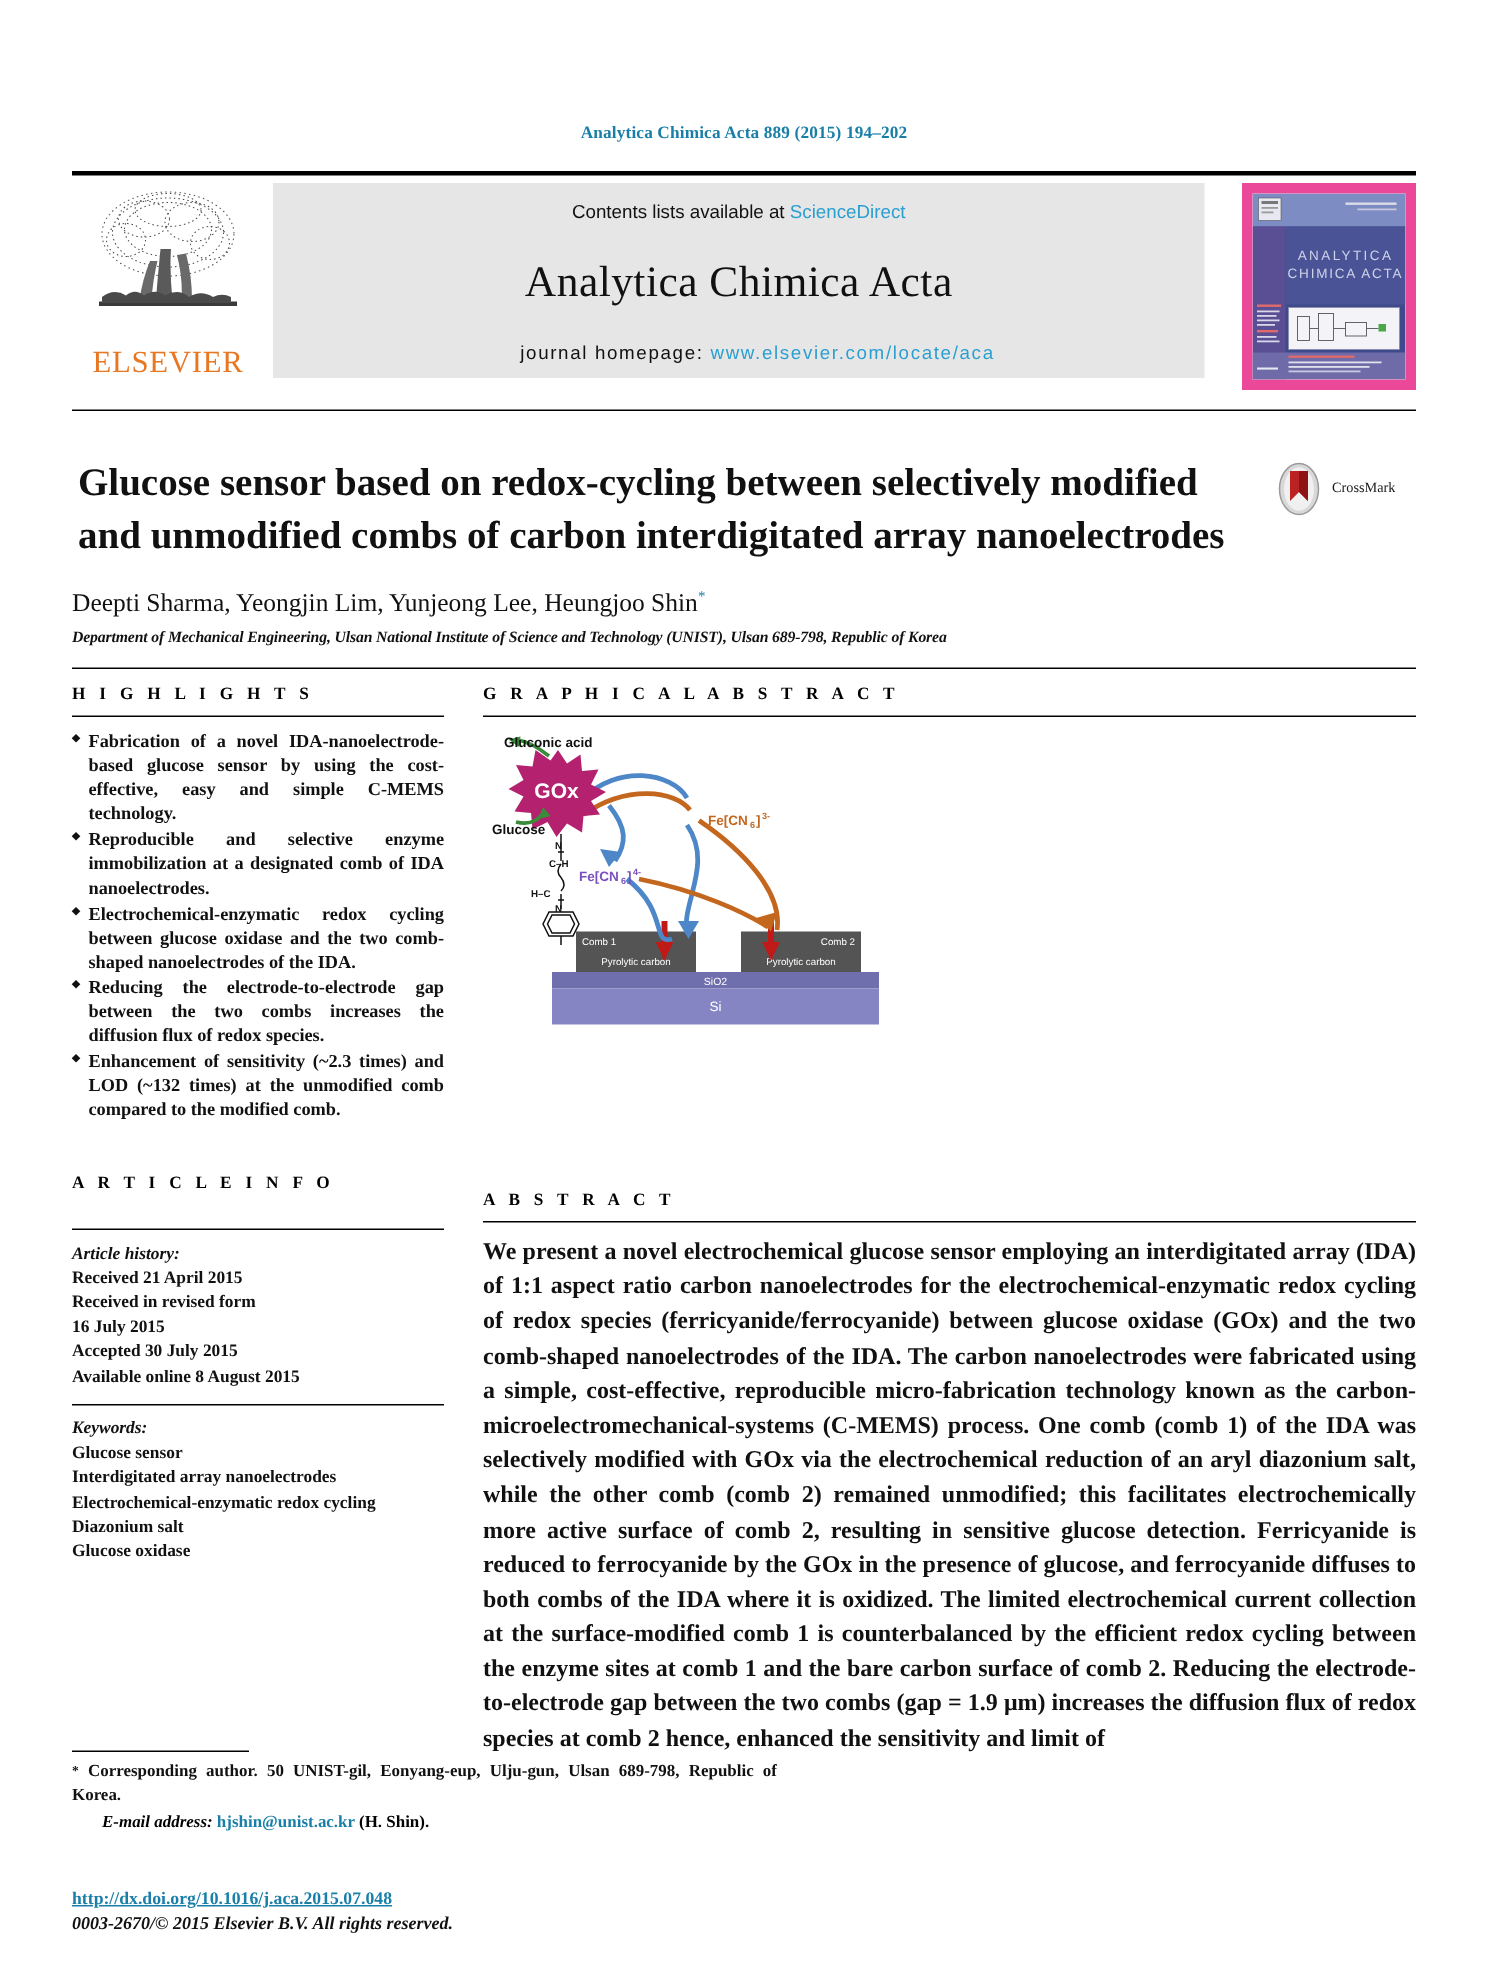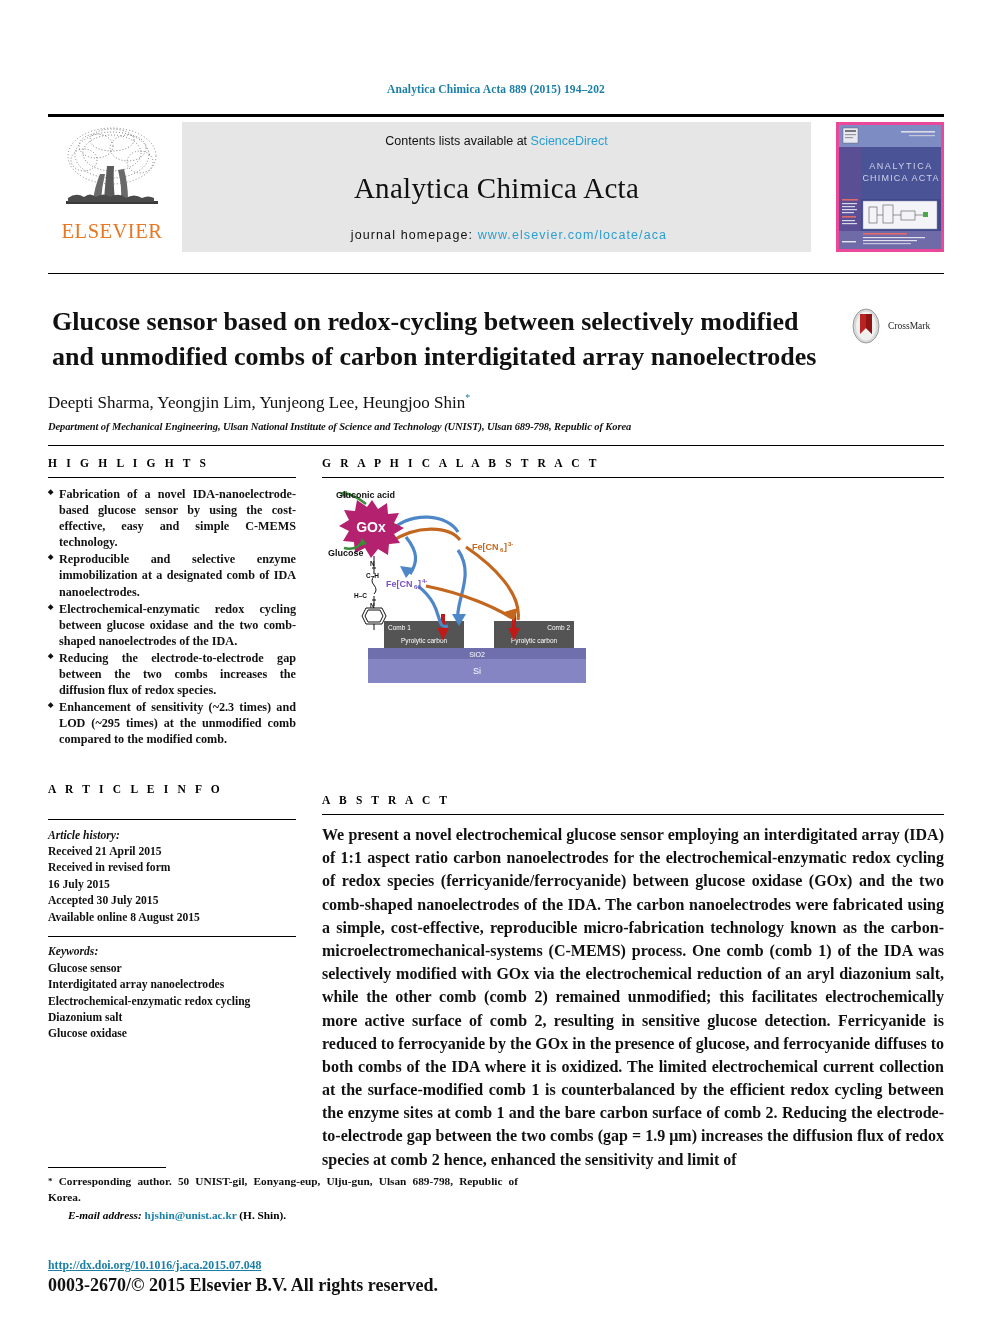--- a/index.html
+++ b/index.html
@@ -47,21 +47,21 @@
     align-items: stretch;
     height: 130px;
     padding-top: 5px;
   }
   .elsevier-logo {
     width: 128px;
     flex: 0 0 128px;
     display: flex;
     flex-direction: column;
     align-items: center;
-    justify-content: flex-start;
+    justify-content: space-between;
   }
   .tree-wrap { width: 104px; height: 98px; }
   .elsevier-word {
     font-family: "Liberation Serif", serif;
     font-size: 20.5px;
     letter-spacing: .5px;
     color: #E87722;
     font-weight: normal;
     line-height: 1;
     margin-top: 1px;
@@ -95,21 +95,21 @@
     color: #111;
     letter-spacing: 1.1px;
     padding-left: 25px;
   }
   .homepage-line .url { color: #2a9fd0; }
   .cover-thumb {
     flex: 0 0 102px;
     width: 102px;
     height: 124px;
     margin-left: 23px;
-    border: 3px solid #ec4899;
+    border: 7px solid #ec4899;
     position: relative;
     overflow: hidden;
     align-self: flex-start;
   }
 
   
   .title-rule {
     position: absolute;
     left: 48px; top: 258px;
     width: 896px;
@@ -292,23 +292,24 @@
   .doi-link {
     font-family: "Liberation Serif", serif;
     font-weight: bold;
     font-size: 11.8px;
     color: #1a7fa8;
     text-decoration: underline;
   }
   .copyright {
     font-family: "Liberation Serif", serif;
     font-weight: bold;
-    font-size: 18px;
+    font-size: 12px;
     color: #111;
     margin-top: 2px;
+    font-style: italic;
   }
 </style>
 </head>
 <body>
 
 <div class="page">
 
   <div class="runhead">Analytica Chimica Acta 889 (2015) 194–202</div>
 
   <div class="masthead">
@@ -420,21 +421,21 @@
 
   <div class="col-left">
 
     <div class="sect-head">H I G H L I G H T S</div>
     <div class="sect-rule"></div>
     <ul class="highlights">
       <li>Fabrication of a novel IDA-nanoelectrode-based glucose sensor by using the cost-effective, easy and simple C-MEMS technology.</li>
       <li>Reproducible and selective enzyme immobilization at a designated comb of IDA nanoelectrodes.</li>
       <li>Electrochemical-enzymatic redox cycling between glucose oxidase and the two comb-shaped nanoelectrodes of the IDA.</li>
       <li>Reducing the electrode-to-electrode gap between the two combs increases the diffusion flux of redox species.</li>
-      <li>Enhancement of sensitivity (~2.3 times) and LOD (~295 times) at the unmodified comb compared to the modified comb.</li>
+      <li>Enhancement of sensitivity (~2.3 times) and LOD (~132 times) at the unmodified comb compared to the modified comb.</li>
     </ul>
 
     <div style="height:34px;"></div>
 
     <div class="sect-head" style="margin-bottom:24px;">A R T I C L E   I N F O</div>
     <div class="sect-rule"></div>
     <div class="info-body">
       <div class="ital">Article history:</div>
       <div>Received 21 April 2015</div>
       <div>Received in revised form</div>

